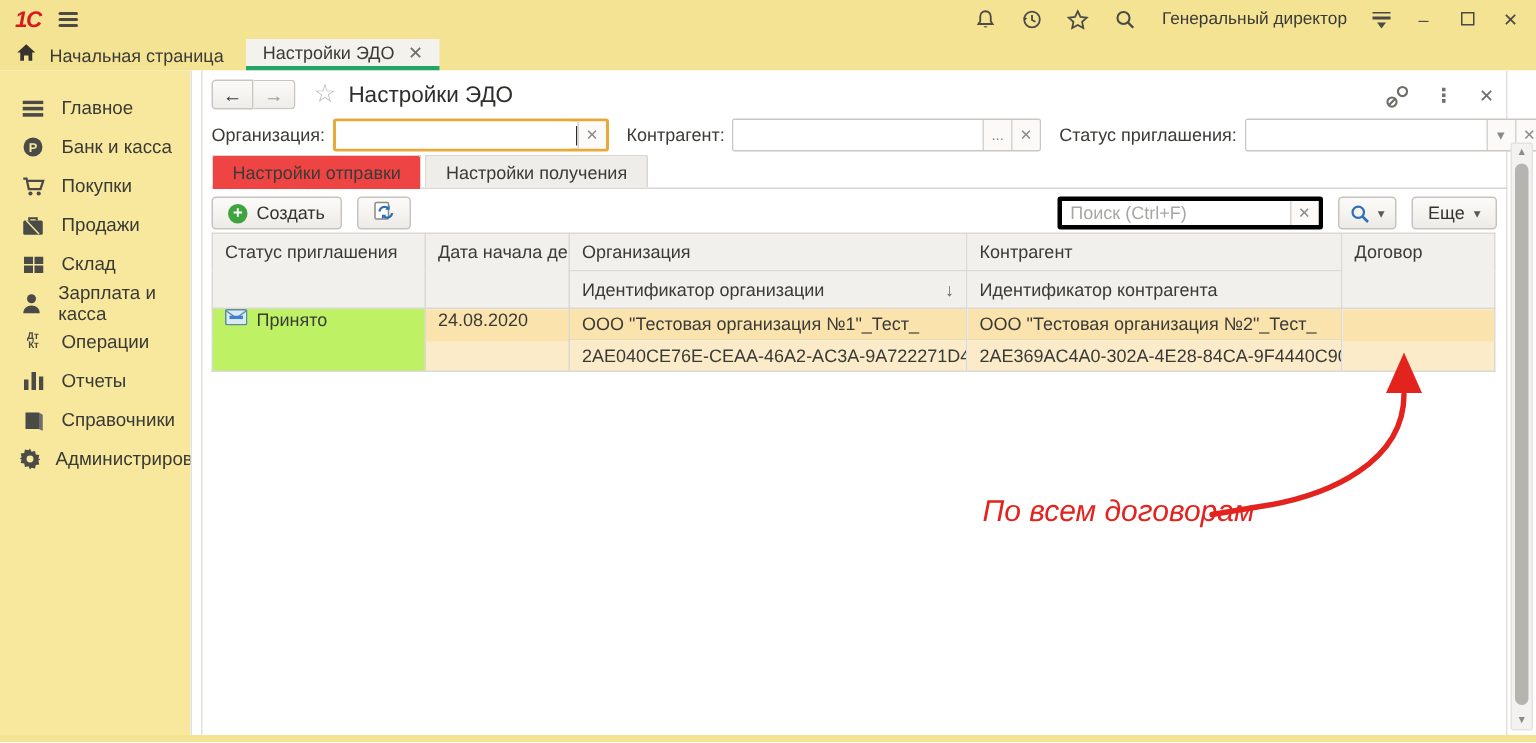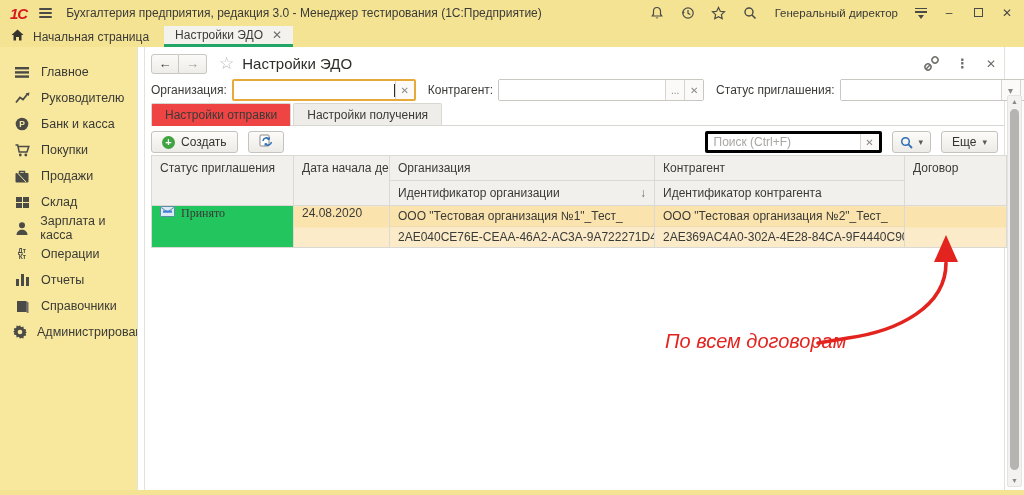--- a/index.html
+++ b/index.html
@@ -25,21 +25,21 @@
   
   .tabbar { position:absolute; top:26px; left:0; right:0; height:21px; background:#f5e394; display:flex; align-items:stretch; }
   .home-tab { display:flex; align-items:center; gap:9px; padding:0 15px 0 11px; cursor:pointer; }
   .app-tab { display:flex; align-items:center; gap:9px; padding:0 11px; background:#f3f2ed; border-bottom:3px solid #23a566; cursor:pointer; }
   .tab-x { color:#6e6d69; font-size:12px; cursor:pointer; }
 
   
   .main { position:absolute; top:47px; left:0; right:0; bottom:5px; display:flex; }
   .bottom-strip { position:absolute; left:0; right:0; bottom:0; height:5px; background:#f5e394; }
 
-  .sidebar { width:137px; flex-shrink:0; background:#f8e89e; padding-top:12px; }
+  .sidebar { width:127px; flex-shrink:0; background:#f8e89e; padding-top:12px; }
   .side-item { display:flex; align-items:center; gap:10px; height:26px; padding-left:13px; font-size:12.5px; color:#3a3a35; cursor:pointer; }
   .side-ic { width:18px; display:flex; justify-content:center; align-items:center; color:#4a4a46; }
   .opicon { font-size:6.5px; line-height:6px; font-weight:bold; color:#4a4a46; }
   .opicon .r { display:block; text-align:right; }
 
   .content { flex:1; position:relative; background:#fff; border-left:1px solid #e3e1db; }
   .content::before { content:""; position:absolute; left:6px; top:0; bottom:0; width:1px; background:#e3e1db; }
   .form-right-edge { position:absolute; right:19px; top:0; bottom:0; width:1px; background:#e3e1db; }
 
   
@@ -78,21 +78,21 @@
   .search-group input::placeholder { color:#a8a7a3; }
   .drop-arrow { font-size:9px; color:#5a5955; }
 
   
   table.grid { position:absolute; top:108px; left:13px; width:855px; border-collapse:collapse; table-layout:fixed; font-size:12px; }
   .grid th, .grid td { border:1px solid #dbd9d4; padding:0 8px; text-align:left; font-weight:normal; color:#3a3a37; overflow:hidden; white-space:nowrap; }
   .grid thead th { background:#f1f0ed; height:25px; }
   .grid thead th.span2 { vertical-align:top; padding-top:5px; }
   .sort { float:right; color:#6e6d69; }
   .grid tbody td { height:21px; }
-  .cell-cur { background:#22c55e; vertical-align:top; padding-top:3px;font-family:Liberation Serif, serif; }
+  .cell-cur { background:#bef264; vertical-align:top; padding-top:3px; }
   .cell-span { background:linear-gradient(to bottom,#fae3ad 0 21px,#fbebc9 21px); vertical-align:top; padding-top:3px; }
   .r1 td.plain { background:#fae3ad; border-bottom:1px solid #eadbb0; }
   .r2 td.plain { background:#fbebc9; }
   .status-wrap { display:flex; align-items:center; gap:6px; }
 
   
   .annotation { position:absolute; left:527px; top:283px; color:#e3231e; font-style:italic; font-size:20px; white-space:nowrap; }
   .arrow-svg { position:absolute; left:520px; top:168px; pointer-events:none; }
 
   
@@ -106,21 +106,20 @@
 
 <div class="window">
 
   <div class="titlebar">
     <span class="logo">1С</span>
     <span class="burger">
         <i></i>
         <i></i>
         <i></i>
       </span>
-    <span class="tb-title">Бухгалтерия предприятия, редакция 3.0  - Менеджер тестирования (1С:Предприятие)</span>
     <div class="tb-right">
       <span class="tb-ic">
         <svg width="14" height="14" viewBox="0 0 14 14">
             <path d="M7 1.5c-2.2 0-3.5 1.7-3.5 3.7v3L2.3 10h9.4l-1.2-1.8v-3c0-2-1.3-3.7-3.5-3.7z" fill="none" stroke="#4a4a46" stroke-width="1.2"></path>
             <path d="M5.7 11.5a1.4 1.4 0 0 0 2.6 0z" fill="#4a4a46"></path>
           </svg>
       </span>
       <span class="tb-ic">
         <svg width="14" height="14" viewBox="0 0 14 14">
             <circle cx="7" cy="7" r="5.2" fill="none" stroke="#4a4a46" stroke-width="1.2"></circle>
@@ -171,29 +170,20 @@
     <div class="sidebar">
       <div class="side-item">
         <span class="side-ic">
             <svg width="14" height="11" viewBox="0 0 14 11">
               <rect y="0" width="14" height="2.4" fill="#4a4a46"></rect>
               <rect y="4.2" width="14" height="2.4" fill="#4a4a46"></rect>
               <rect y="8.4" width="14" height="2.4" fill="#4a4a46"></rect>
             </svg>
           </span>
         <span>Главное</span>
-      </div>
-      <div class="side-item">
-        <span class="side-ic">
-            <svg width="15" height="12" viewBox="0 0 15 12">
-              <path d="M1 10.5 5 5.5 8 7.5 12.5 2" fill="none" stroke="#4a4a46" stroke-width="1.8"></path>
-              <path d="M14.5 0.5 10.5 1.5 13.8 4z" fill="#4a4a46"></path>
-            </svg>
-          </span>
-        <span>Руководителю</span>
       </div>
       <div class="side-item">
         <span class="side-ic">
             <svg width="14" height="14" viewBox="0 0 14 14">
               <circle cx="7" cy="7" r="6.3" fill="#4a4a46"></circle>
               <text x="7" y="10" text-anchor="middle" font-size="8.5" fill="#f8e89e" font-weight="bold">Р</text>
             </svg>
           </span>
         <span>Банк и касса</span>
       </div>

